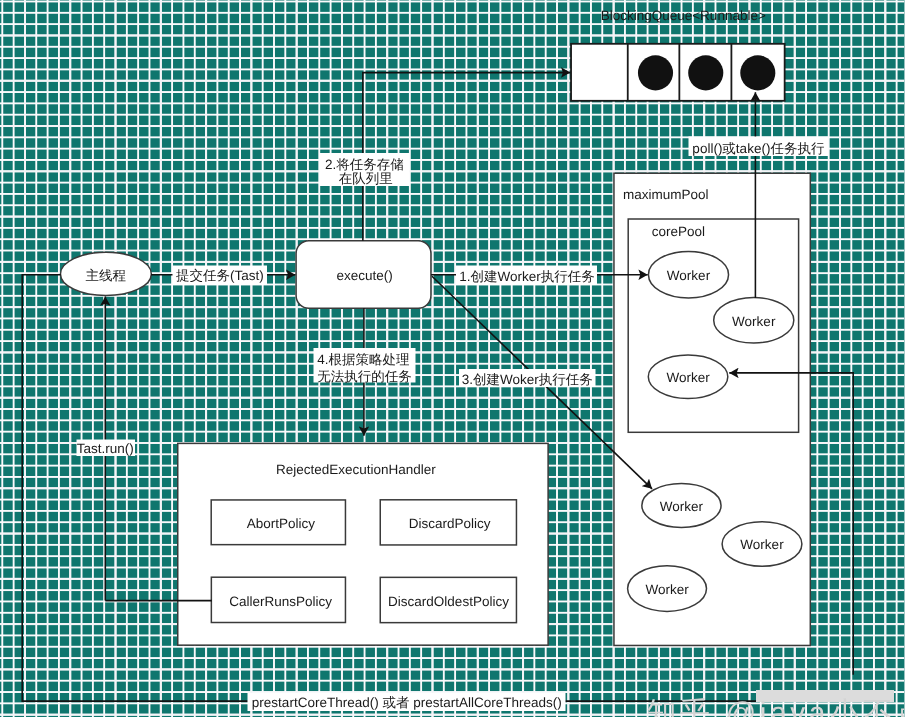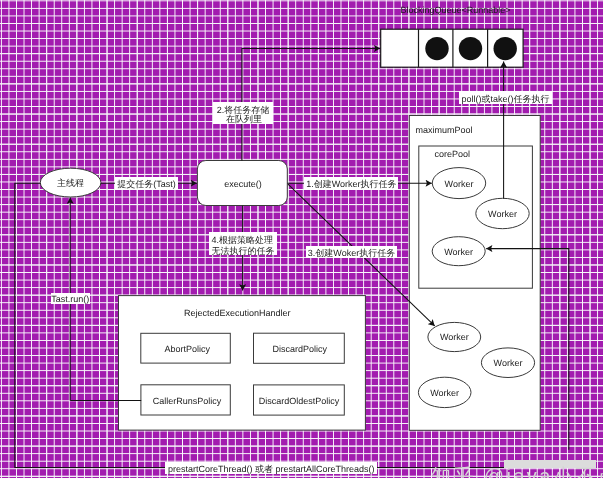--- a/index.html
+++ b/index.html
@@ -1,17 +1,17 @@
 <!DOCTYPE html>
 <html><head>
 <meta charset="utf-8">
 <title>ThreadPoolExecutor Diagram</title>
 <style>
   html,body{margin:0;padding:0;background:#ffffff;}
-  #page{position:relative;width:603px;height:478px;overflow:hidden;background:#a21caf;
+  #page{position:relative;width:603px;height:478px;overflow:hidden;background:#0f766e;
         font-family:"Liberation Sans",sans-serif;}
   #grid{position:absolute;inset:0;
         background-image:
           linear-gradient(to right, #f4f4f7 1px, transparent 1px),
           linear-gradient(to bottom, #f4f4f7 1px, transparent 1px),
           linear-gradient(to right, #fafafc 1px, transparent 1px),
           linear-gradient(to bottom, #fafafc 1px, transparent 1px);
         background-size:30.2px 30.2px, 30.2px 30.2px, 7.55px 7.55px, 7.55px 7.55px;
         background-position:16px 23px, 16px 23px, 16px 23px, 16px 23px;}
   svg{position:absolute;left:0;top:0;}

